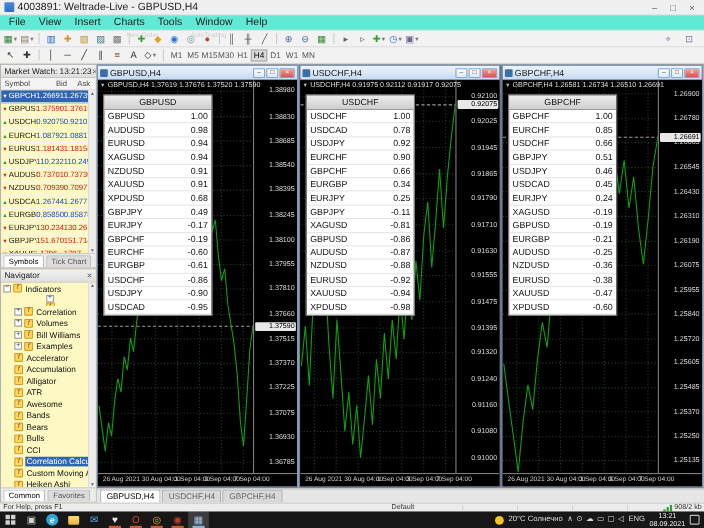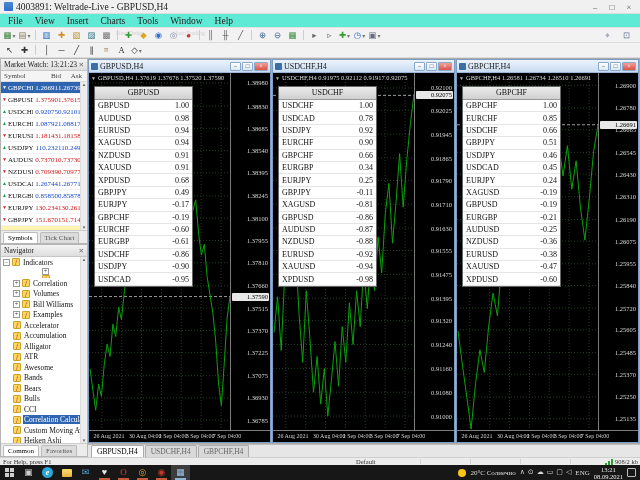--- a/index.html
+++ b/index.html
@@ -1,17 +1,17 @@
 <!DOCTYPE html>
 <html><head>
 <meta charset="utf-8">
 <style>
   html,body{margin:0;padding:0;background:#000;}
   #screen{position:relative;width:640px;height:480px;overflow:hidden;background:#d6d6d6;
-    font-family:Liberation Serif, serif;-webkit-font-smoothing:antialiased;}
+    font-family:Liberation Sans, sans-serif;-webkit-font-smoothing:antialiased;}
   
   .tbar{position:absolute;top:0;left:0;right:0;height:14px;background:#f0f0f0;display:flex;align-items:center;
     gap:3px;padding:0 4px;font-size:9.5px;color:#222;border-bottom:1px solid #dcdcdc;box-sizing:border-box;}
   .appicon{width:9px;height:9px;background:linear-gradient(#4a8ad0,#2f6fd0);border-radius:1px;flex:0 0 auto;}
   .spacer{flex:1;}
   .winctl{width:14px;text-align:center;font-size:8.5px;color:#555;}
   .menubar{position:absolute;top:14px;left:0;right:0;height:14px;background:#5eead4;display:flex;align-items:center;
     font-size:9.5px;color:#222;border-bottom:1px solid #e2e2e2;padding-left:2px;box-sizing:border-box;}
   .menu-item{padding:0 6px;}
   .tbrow{position:absolute;left:0;right:0;height:15px;background:#f2f2f2;border-bottom:1px solid #dcdcdc;
@@ -21,21 +21,21 @@
   .tbtn{height:12px;min-width:13px;padding:0 1px;display:inline-flex;align-items:center;justify-content:center;border-radius:2px;}
   .glyph{font-size:8.5px;line-height:1;}
   .tlabel{margin-left:2px;color:#222;font-size:8.5px;white-space:nowrap;}
   .dd::after{content:"▾";font-size:6px;color:#777;margin-left:1px;}
   .tsep{width:1px;height:10px;background:#cccccc;margin:0 3px;}
   .tb-right{margin-left:auto;display:flex;align-items:center;margin-right:4px;gap:4px;}
   .tfwrap{display:flex;align-items:center;margin-left:4px;border-left:1px solid #ccc;padding-left:4px;}
   .tfbtn{min-width:15px;height:11px;display:inline-flex;align-items:center;justify-content:center;font-size:7.5px;color:#555;}
   .tfbtn.active{background:#dadada;border:1px solid #a8a8a8;color:#000;box-sizing:border-box;}
   
-  .panel{position:absolute;left:0;width:88px;background:#ffffff;border:1px solid #b5b5b5;box-sizing:border-box;overflow:hidden;}
+  .panel{position:absolute;left:0;width:88px;background:#fef9c3;border:1px solid #b5b5b5;box-sizing:border-box;overflow:hidden;}
   #market-watch{top:58px;height:186px;}
   #navigator{top:244px;height:213px;}
   .phead{height:12px;background:linear-gradient(#f3f3f3,#dedede);border-bottom:1px solid #c6c6c6;font-size:7.5px;
     color:#222;display:flex;align-items:center;padding:0 3px;box-sizing:border-box;white-space:nowrap;}
   .phead .x{margin-left:auto;font-size:6.5px;color:#666;}
   .mwcols{height:11px;display:flex;font-size:7px;color:#444;background:#f4f4f4;border-bottom:1px solid #ddd;
     align-items:center;box-sizing:border-box;}
   .mwc-sym{width:32px;padding-left:3px;}.mwc-bid{width:25px;text-align:right;}.mwc-ask{width:21px;text-align:right;padding-right:1px;}
   .mwrows{position:absolute;top:23px;bottom:13px;left:0;right:7px;overflow:hidden;}
   .mwrow{height:11px;display:flex;align-items:center;font-size:7px;border-bottom:1px solid #f2f2f2;}
@@ -255,20 +255,31 @@
           <span class="tbtn">
             <span class="glyph" style="color: rgb(138, 90, 42);">≡</span>
           </span>
           <span class="tbtn">
             <span class="glyph" style="color: rgb(51, 51, 51);">A</span>
           </span>
           <span class="tbtn dd">
             <span class="glyph" style="color: rgb(51, 51, 51);">◇</span>
           </span>
         </span>
+      <span class="tfwrap" id="timeframes">
+          <span class="tfbtn">M1</span>
+          <span class="tfbtn">M5</span>
+          <span class="tfbtn">M15</span>
+          <span class="tfbtn">M30</span>
+          <span class="tfbtn">H1</span>
+          <span class="tfbtn active">H4</span>
+          <span class="tfbtn">D1</span>
+          <span class="tfbtn">W1</span>
+          <span class="tfbtn">MN</span>
+        </span>
     </div>
 
     <div class="panel" id="market-watch">
       <div class="phead">
         <span>Market Watch: 13:21:23</span>
         <span class="x">✕</span>
       </div>
       <div class="mwcols">
         <span class="mwc-sym">Symbol</span>
         <span class="mwc-bid">Bid</span>

